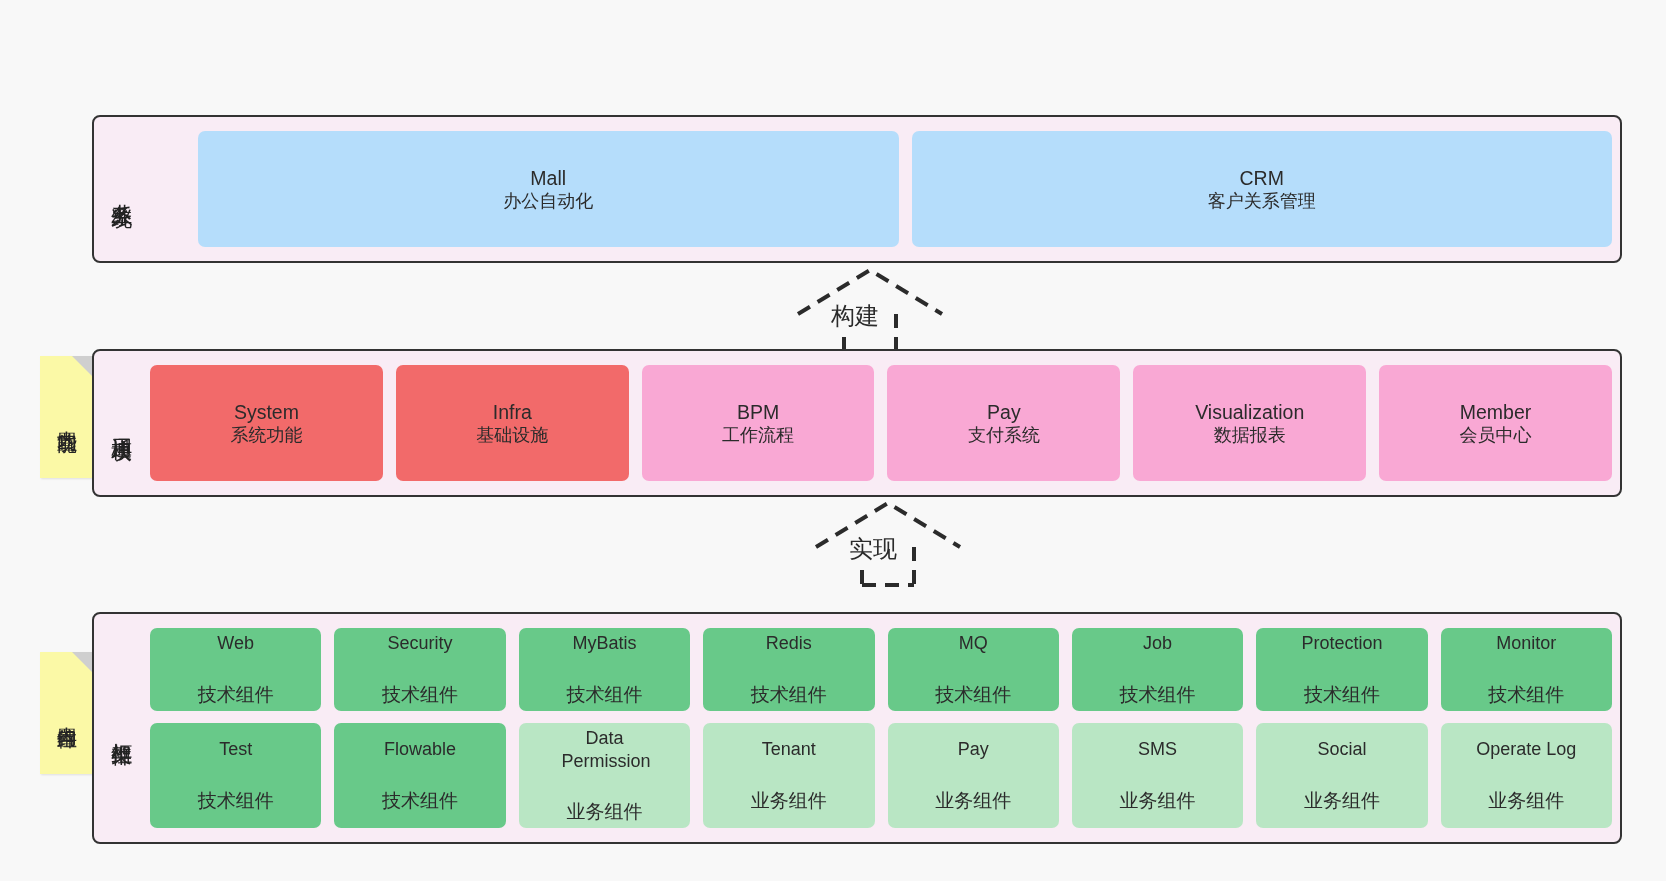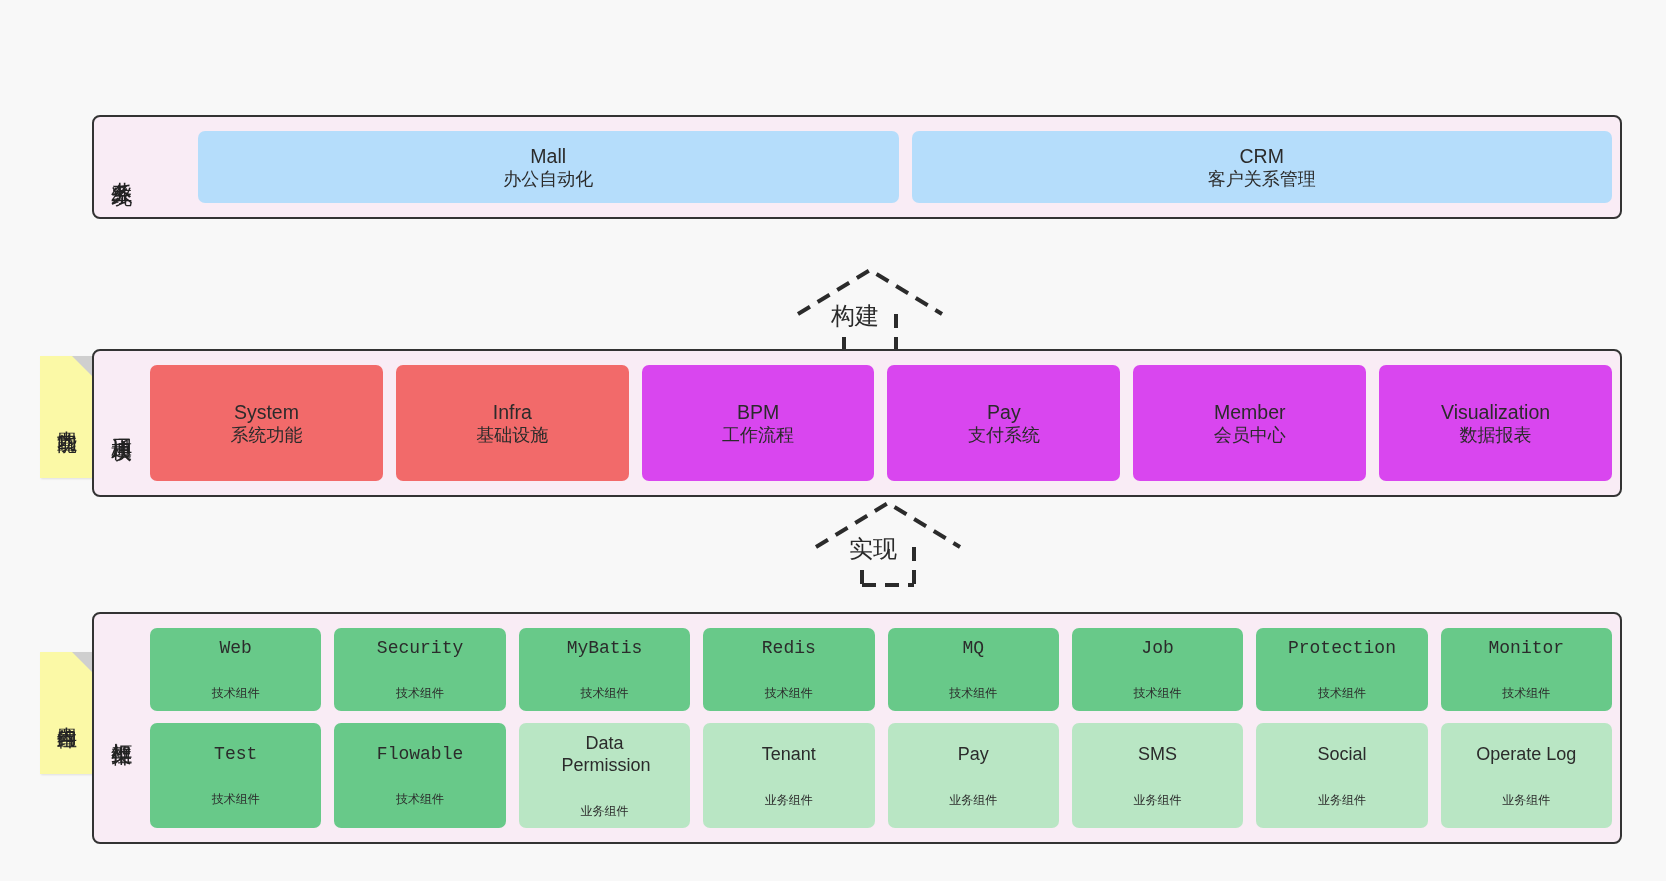--- a/index.html
+++ b/index.html
@@ -69,26 +69,26 @@
     justify-content: center;
     text-align: center;
     color: #2b2b2b;
     line-height: 1.24;
     box-sizing: border-box;
     padding: 4px 6px;
   }
   .card .en  { font-size: 19.5px; }
   .card .cn  { font-size: 18px; }
   .card.small .en { font-size: 18px; }
-  .card.small .cn { font-size: 12px; margin-top: 28px; }
+  .card.small .cn { font-size: 19px; margin-top: 28px; }
 
   .blue       { background: #b5ddfb; }
   .red        { background: #f26a6a; }
-  .pink       { background: #d946ef; text-align: center; }
-  .green      { background: #68c989; font-family: Liberation Mono, monospace; }
+  .pink       { background: #f9a8d4; text-align: center; }
+  .green      { background: #68c989; }
   .lightgreen { background: #b9e6c4; }
 
   
   .note {
     position: absolute;
     background: #fbf9a6;
     width: 54px;
     color: #242424;
     font-size: 20px;
     line-height: 1.14;
@@ -119,21 +119,21 @@
     background: #f8f8f8;
     padding: 0 3px;
     white-space: nowrap;
   }
 </style>
 </head>
 <body>
 
 <div id="canvas">
 
-  <div class="band" style="left:92px; top:115px; width:1530px; height:104px;gap:48px;">
+  <div class="band" style="left:92px; top:115px; width:1530px; height:148px;gap:48px;">
     <div class="band-title">业务系统</div>
     <div class="band-rows">
       <div class="row">
 
         <div class="card blue">
           <span class="en">Mall</span>
           <span class="cn">办公自动化</span>
         </div>
         <div class="card blue">
           <span class="en">CRM</span>
@@ -173,26 +173,26 @@
         </div>
         <div class="card pink">
           <span class="en">BPM</span>
           <span class="cn">工作流程</span>
         </div>
         <div class="card pink">
           <span class="en">Pay</span>
           <span class="cn">支付系统</span>
         </div>
         <div class="card pink">
+          <span class="en">Visualization</span>
+          <span class="cn">数据报表</span>
+        </div>
+        <div class="card pink">
           <span class="en">Member</span>
           <span class="cn">会员中心</span>
-        </div>
-        <div class="card pink">
-          <span class="en">Visualization</span>
-          <span class="cn">数据报表</span>
         </div>
 
       </div>
     </div>
   </div>
 
   <div class="connector" style="left:808px; top:495px; width:160px; height:92px;">
     <svg width="160" height="92" viewBox="0 0 160 92">
       <path d="M 8 52 L 80 8 L 152 52" fill="none" stroke="#2b2b2b" stroke-width="4" stroke-dasharray="14,9" stroke-linecap="butt"></path>
       <path d="M 54 52 L 54 92" fill="none" stroke="#2b2b2b" stroke-width="4" stroke-dasharray="14,9"></path>

